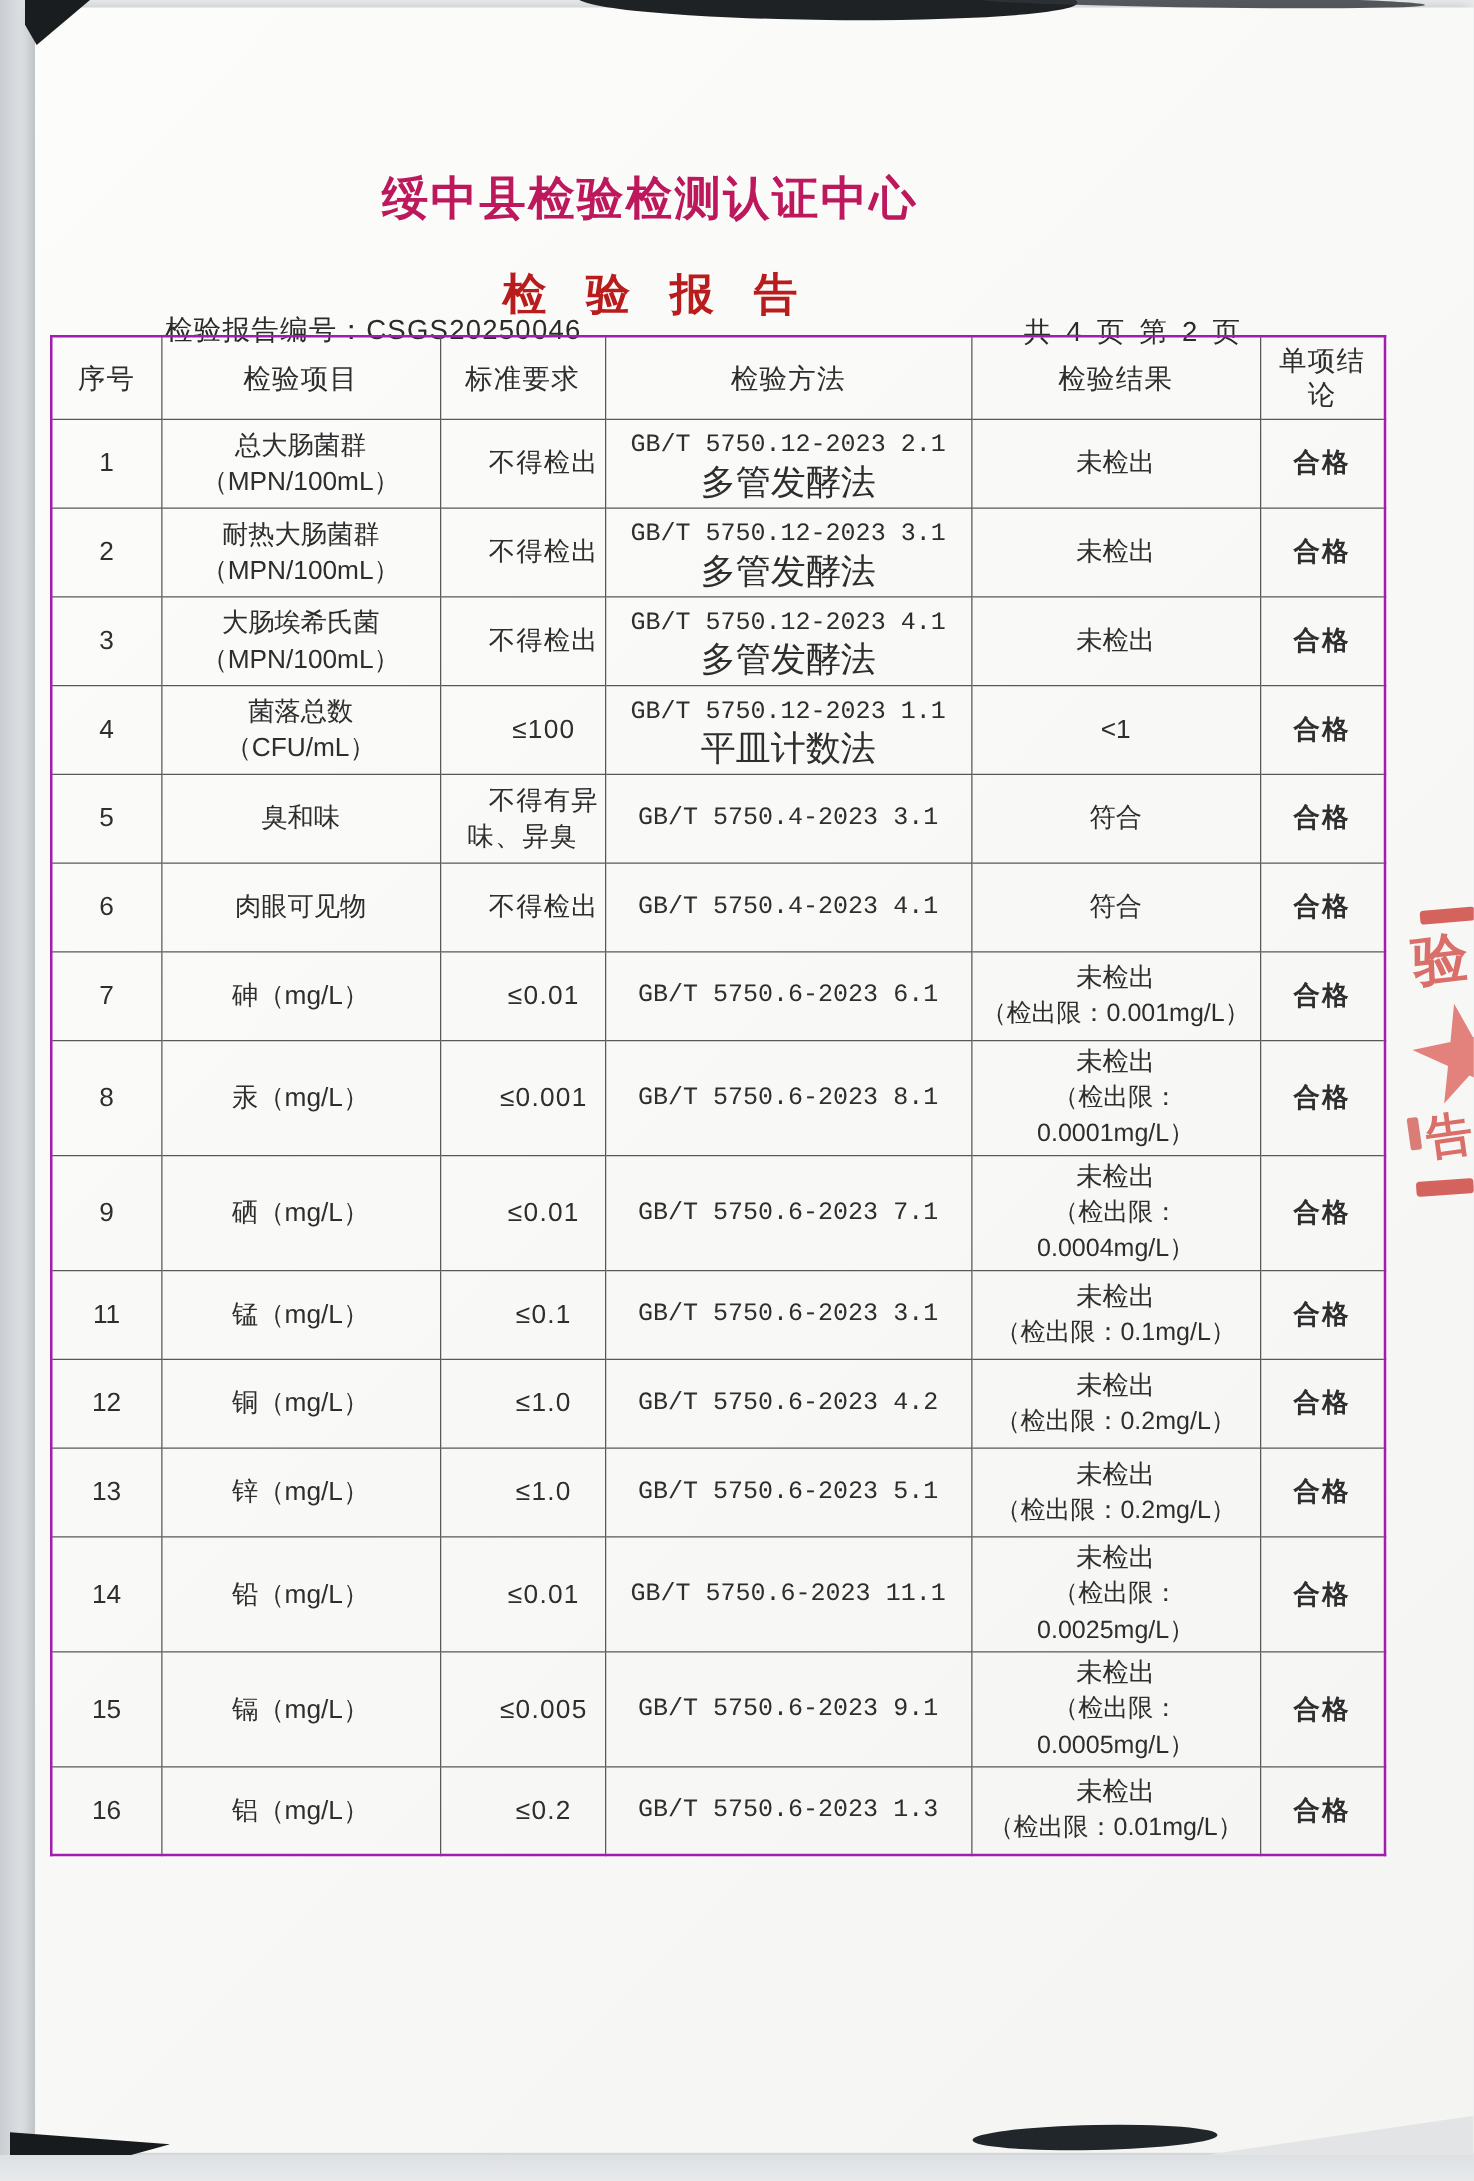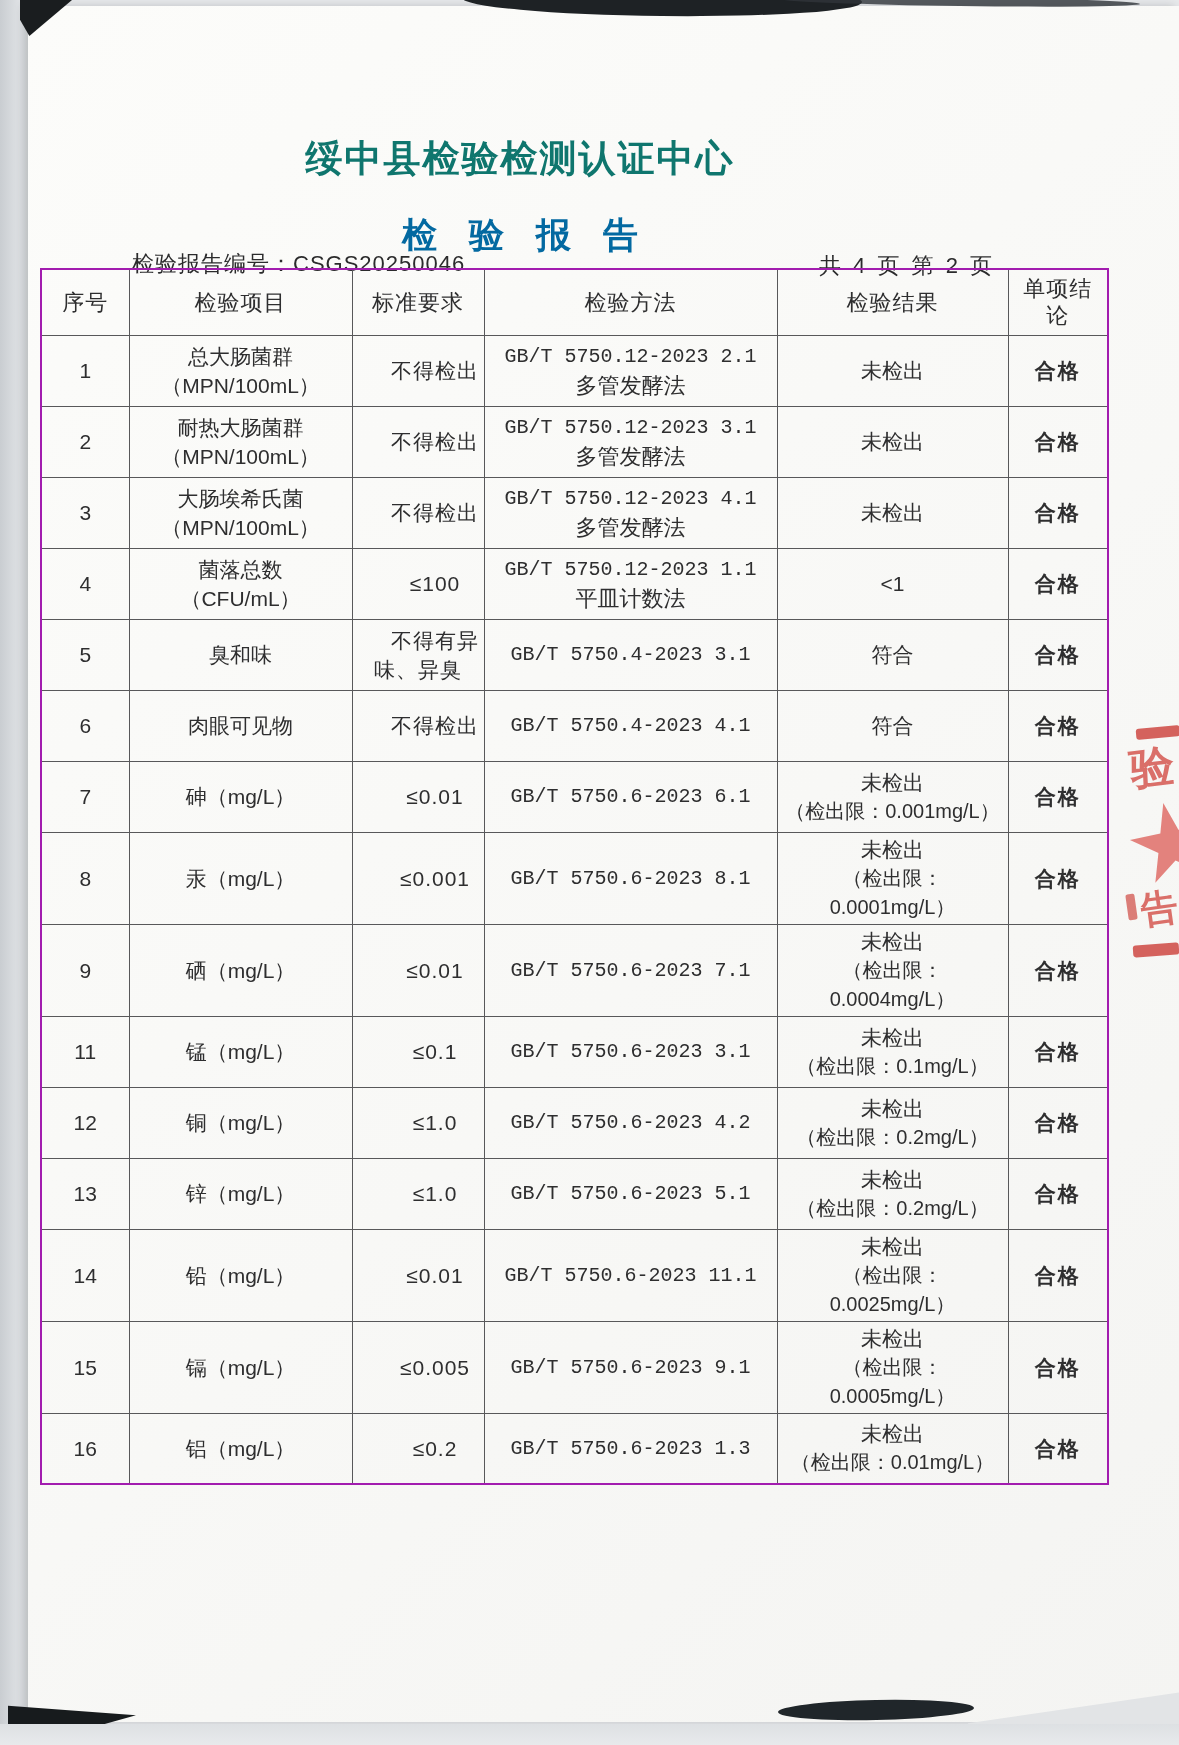--- a/index.html
+++ b/index.html
@@ -48,25 +48,25 @@
     background:linear-gradient(180deg,#dde0e3,#e8eaec);
   }
   .a-bottom-corner {
     left:968px; top:1688px; width:211px; height:57px; background:#e2e4e6;
     clip-path:polygon(0 62%,100% 8%,100% 100%,0 100%);
   }
 
   
   .title-wrap { position:absolute; left:40px; top:0; width:960px; text-align:center; }
   .org-name {
-    margin-top:134px; font-size:37px; font-weight:600; letter-spacing:2px; color:#0f766e;
+    margin-top:134px; font-size:37px; font-weight:600; letter-spacing:2px; color:#be185d;
   }
   .doc-title {
     margin-top:28px; font-size:35px; font-weight:600;
-    letter-spacing:32px; padding-left:32px; color:#0369a1;
+    letter-spacing:32px; padding-left:32px; color:#b91c1c;
   }
   .meta-row {
     position:absolute; left:40px; top:249px; width:1067px; height:30px; font-size:22px;text-align:center;
   }
   .report-no { position:absolute; left:92px; top:0; letter-spacing:1px; }
   .pagination { position:absolute; right:112px; top:2px; letter-spacing:3px; }
 
   
   table.report {
     position:absolute; left:40px; top:268px; width:1067px;
@@ -78,21 +78,21 @@
     text-align:center; vertical-align:middle;
     font-weight:normal; padding:2px 4px;
     color:#2e2e2f;
   }
   .report th { height:66px; font-size:22px; letter-spacing:1px; line-height:27px; }
   .report td { height:71px; font-size:21px; line-height:29px; }
   .l2 { display:block; }
   .l2:empty { display:none; }
   .std { white-space:pre-line; letter-spacing:1px;margin-left:34px; }
   .m1 { font-family:Liberation Mono, monospace; font-size:20px; letter-spacing:0; display:block; }
-  .m2 { font-size:22px; }
+  .m2 { font-size:28px; }
   .r2 { font-size:20px; }
   .concl { letter-spacing:2px;font-weight:bold; }
 
   
   .stamp { position:absolute; color:rgba(211,80,74,.82); }
   .stamp-bar1 {
     left:1136px; top:727px; width:44px; height:11px;
     background:rgba(206,72,66,.85); border-radius:3px; transform:rotate(-5deg);
   }
   .stamp-char1 {

